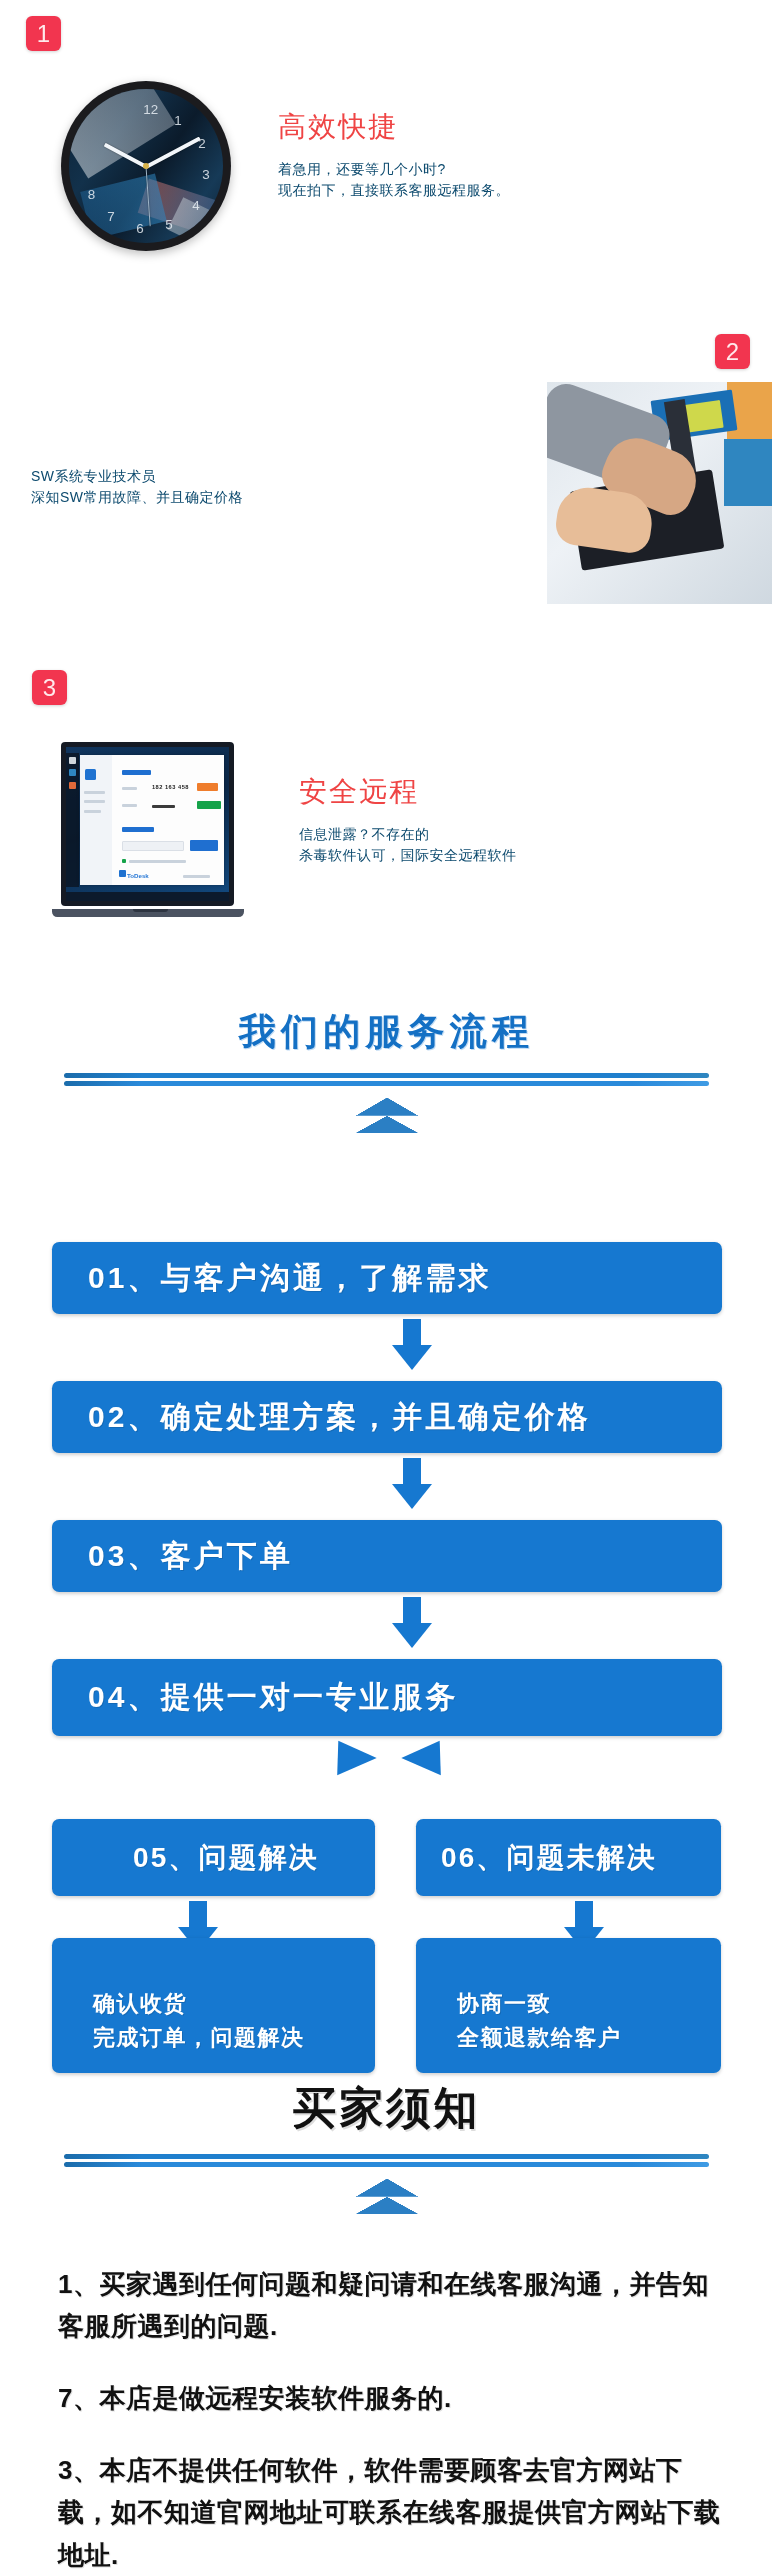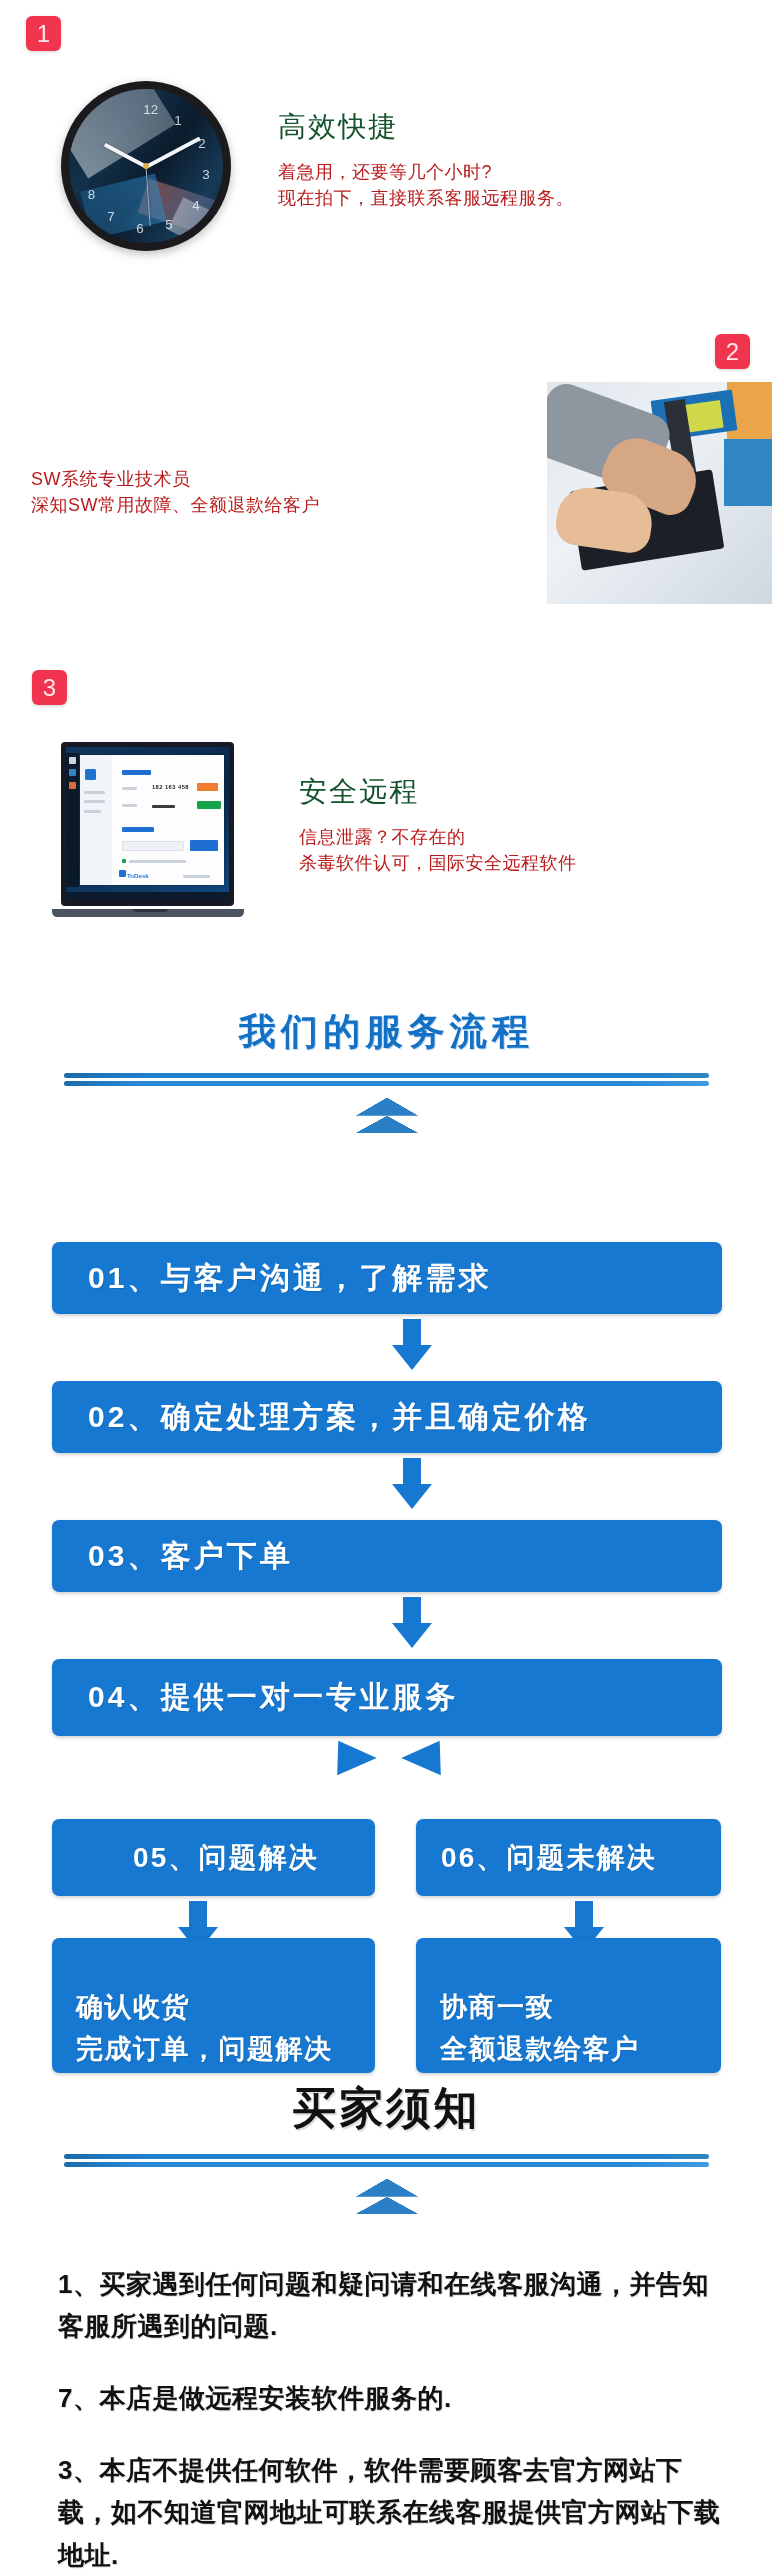--- a/index.html
+++ b/index.html
@@ -22,30 +22,30 @@
     line-height:35px;
     text-align:center;
     font-weight:400;
     box-shadow:0 1px 3.1px rgba(0,0,0,.18);
   }
 
   
   .feature{position:absolute;}
   .feature-title{
     font-size:28px;
-    color:#14532d;
+    color:#ef4444;
     letter-spacing:2.1px;
     font-weight:400;
     white-space:nowrap;
   }
   .feature-sub{
     margin-top:13.4px;
-    font-size:18px;
+    font-size:14px;
     line-height:1.45;
-    color:#b91c1c;
+    color:#0c4a6e;
     letter-spacing:0.5px;
     white-space:nowrap;
   }
 
   
   .clock{
     position:absolute;
     width:170px;height:170px;
     border-radius:50%;
     background:#1b1b1e;
@@ -168,26 +168,27 @@
   .flow-box{
     position:absolute;
     background:#1678d0;
     border-radius:7.2px;
     color:#fff;
     box-shadow:0 1.5px 3.6px rgba(0,0,0,.18);
     padding:49px 0 0 24px;
     box-sizing:border-box;
   }
   .flow-box div{
-    font-size:27px;
+    font-size:22px;
     font-weight:700;
     letter-spacing:1.5px;
     line-height:1.55;
     text-shadow:1px 1px 0 rgba(0,0,0,.12);
     white-space:nowrap;
+    margin-left:17px;
   }
 
   .arrow-down{
     position:absolute;
     width:40px;
   }
   .arrow-down .stem{width:17.5px;margin:0 auto;background:#1678d0;}
   .arrow-down .head{
     width:0;height:0;margin:0 auto;
     border-left:20px solid transparent;
@@ -270,21 +271,21 @@
     <div class="pd-lapscr"></div>
     <div class="pd-arm"></div>
     <div class="pd-lap"></div>
     <div class="pd-hand1"></div>
     <div class="pd-hand2"></div>
   </div>
 
   <div class="feature" style="left:31px;top:453px;">
     <div class="feature-sub">
       <div>SW系统专业技术员</div>
-      <div>深知SW常用故障、全额退款给客户</div>
+      <div>深知SW常用故障、并且确定价格</div>
     </div>
   </div>
 
   <div class="badge" style="left:32px;top:670px;">3</div>
 
   <div class="laptop" style="left:52px;top:737px;width:196px;height:180px;">
     <div class="lt-lid">
       <div class="lt-screen">
         <div class="lt-dock">
           <div style="position:absolute;left:2.6px;top:4.1px;width:7.2px;height:7.2px;background:#cfd6dc;border-radius:1px;"></div>

